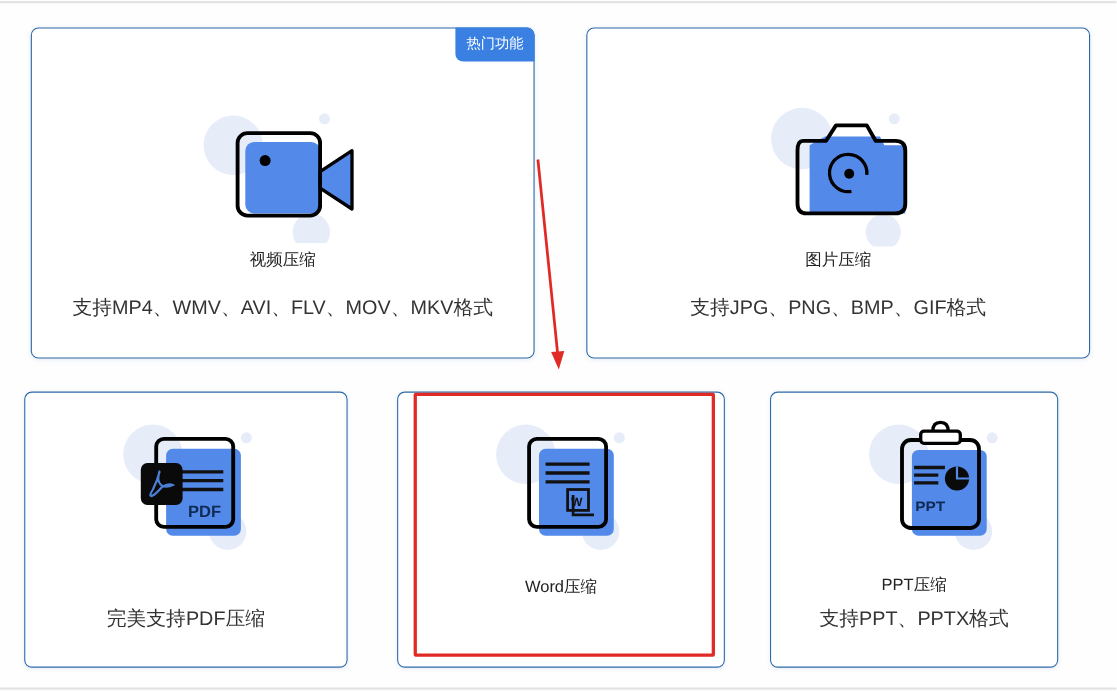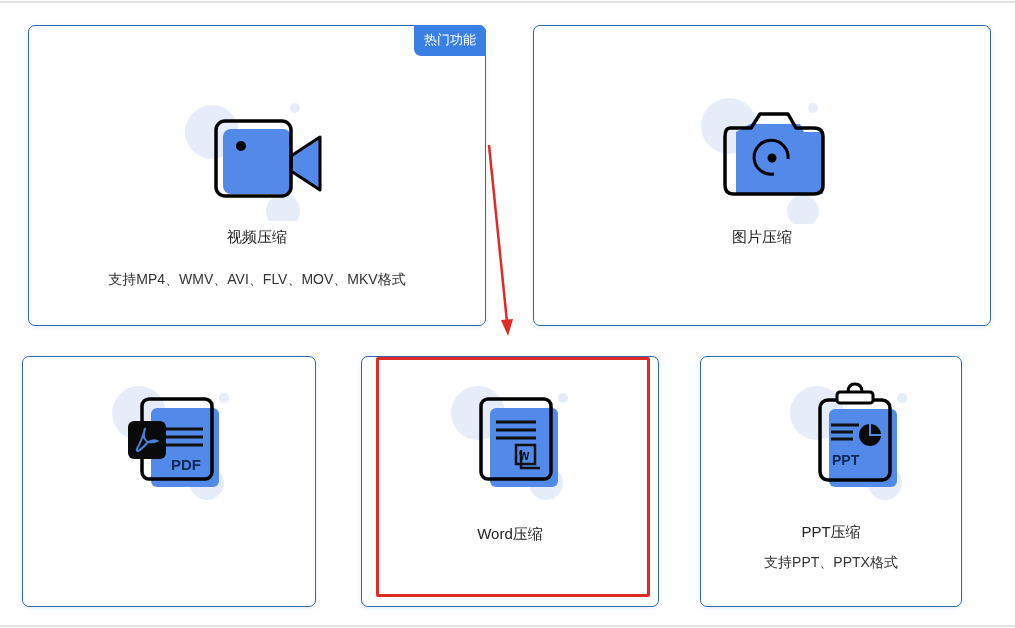--- a/index.html
+++ b/index.html
@@ -20,21 +20,21 @@
     background:#3a80e3; color:#fff; font-size:13px;
     padding:6px 10px 7px 10px; border-radius:0 7px 0 7px; line-height:18px;
   }
   .icon-wrap { position:absolute; }
   .title {
     position:absolute; left:0; right:0; text-align:center;
     color:#222; font-size:15px; line-height:26px;
   }
   .desc {
     position:absolute; left:0; right:0; text-align:center;
-    color:#333; font-size:14px; line-height:18px;
+    color:#333; font-size:18px; line-height:18px;
   }
   .highlight {
     position:absolute; left:376px; top:357px; width:274px; height:240px;
     box-sizing:border-box; border:3px solid #e02a25; border-radius:2px;
     pointer-events:none;
   }
   .arrow { position:absolute; left:0; top:0; pointer-events:none; }
 </style>
 </head>
 <body>
@@ -65,38 +65,40 @@
       <circle cx="37" cy="32" r="28" fill="#e6edf9"></circle>
       <circle cx="111" cy="117" r="16" fill="#e6edf9"></circle>
       <circle cx="121" cy="14" r="5" fill="#e6edf9"></circle>
       <path d="M44 38 L58 30 L108 30 L112 38 L128 38 Q131 38 131 42 L131 100 L44 100 Z" fill="#5389e8"></path>
       <path d="M38 34 L59 34 L68 20 L96 20 L104 34 L122 34 Q131 34 131 43 L131 91 Q131 100 122 100 L41 100 Q33 100 33 91 L33 43 Q33 34 38 34 Z" fill="none" stroke="#000" stroke-width="3.5" stroke-linejoin="round"></path>
       <path d="M96 65 A17 17 0 1 0 82 80" fill="none" stroke="#000" stroke-width="3"></path>
       <circle cx="80" cy="64" r="4.5" fill="#000"></circle>
     </svg>
   </div>
   <div class="title" style="top:198px;">图片压缩</div>
+  <div class="desc" style="top:244px;">支持JPG、PNG、BMP、GIF格式</div>
 </div>
 
 <div class="card" style="left:22px;top:356px;width:294px;height:251px;">
   <div class="icon-wrap" style="left:84px;top:22px;width:130px;height:125px;">
     <svg width="130" height="125" viewBox="0 0 130 125">
       <circle cx="32" cy="34" r="27" fill="#e6edf9"></circle>
       <circle cx="100" cy="104" r="17" fill="#e6edf9"></circle>
       <circle cx="117" cy="19" r="5" fill="#e6edf9"></circle>
       <rect x="44" y="29" width="68" height="79" rx="6" fill="#5389e8"></rect>
       <rect x="35" y="20" width="70" height="80" rx="7" fill="none" stroke="#000" stroke-width="3.5"></rect>
       <line x1="54" y1="50" x2="96" y2="50" stroke="#111" stroke-width="3"></line>
       <line x1="54" y1="58" x2="96" y2="58" stroke="#111" stroke-width="3"></line>
       <line x1="54" y1="66" x2="96" y2="66" stroke="#111" stroke-width="3"></line>
       <text x="64" y="91" font-size="15" font-weight="bold" fill="#0f2a55" font-family="Liberation Sans, sans-serif">PDF</text>
       <rect x="21" y="42" width="38" height="38" rx="6" fill="#0a0a0a"></rect>
       <path d="M38 50 Q36 58 32 66 Q28 72 31 72 Q35 70 40 64 Q46 60 50 62 Q46 64 41 63 Q36 60 37 54 Q38 48 38 50 Z" fill="none" stroke="#4b7fd6" stroke-width="2"></path>
     </svg>
   </div>
+  <div class="desc" style="top:196px;">完美支持PDF压缩</div>
 </div>
 
 <div class="card" style="left:361px;top:356px;width:298px;height:251px;">
   <div class="icon-wrap" style="left:84px;top:22px;width:130px;height:125px;">
     <svg width="130" height="125" viewBox="0 0 130 125">
       <circle cx="32" cy="34" r="27" fill="#e6edf9"></circle>
       <circle cx="100" cy="104" r="17" fill="#e6edf9"></circle>
       <circle cx="117" cy="19" r="5" fill="#e6edf9"></circle>
       <rect x="44" y="29" width="68" height="79" rx="6" fill="#5389e8"></rect>
       <rect x="35" y="20" width="70" height="80" rx="7" fill="none" stroke="#000" stroke-width="3.5"></rect>

